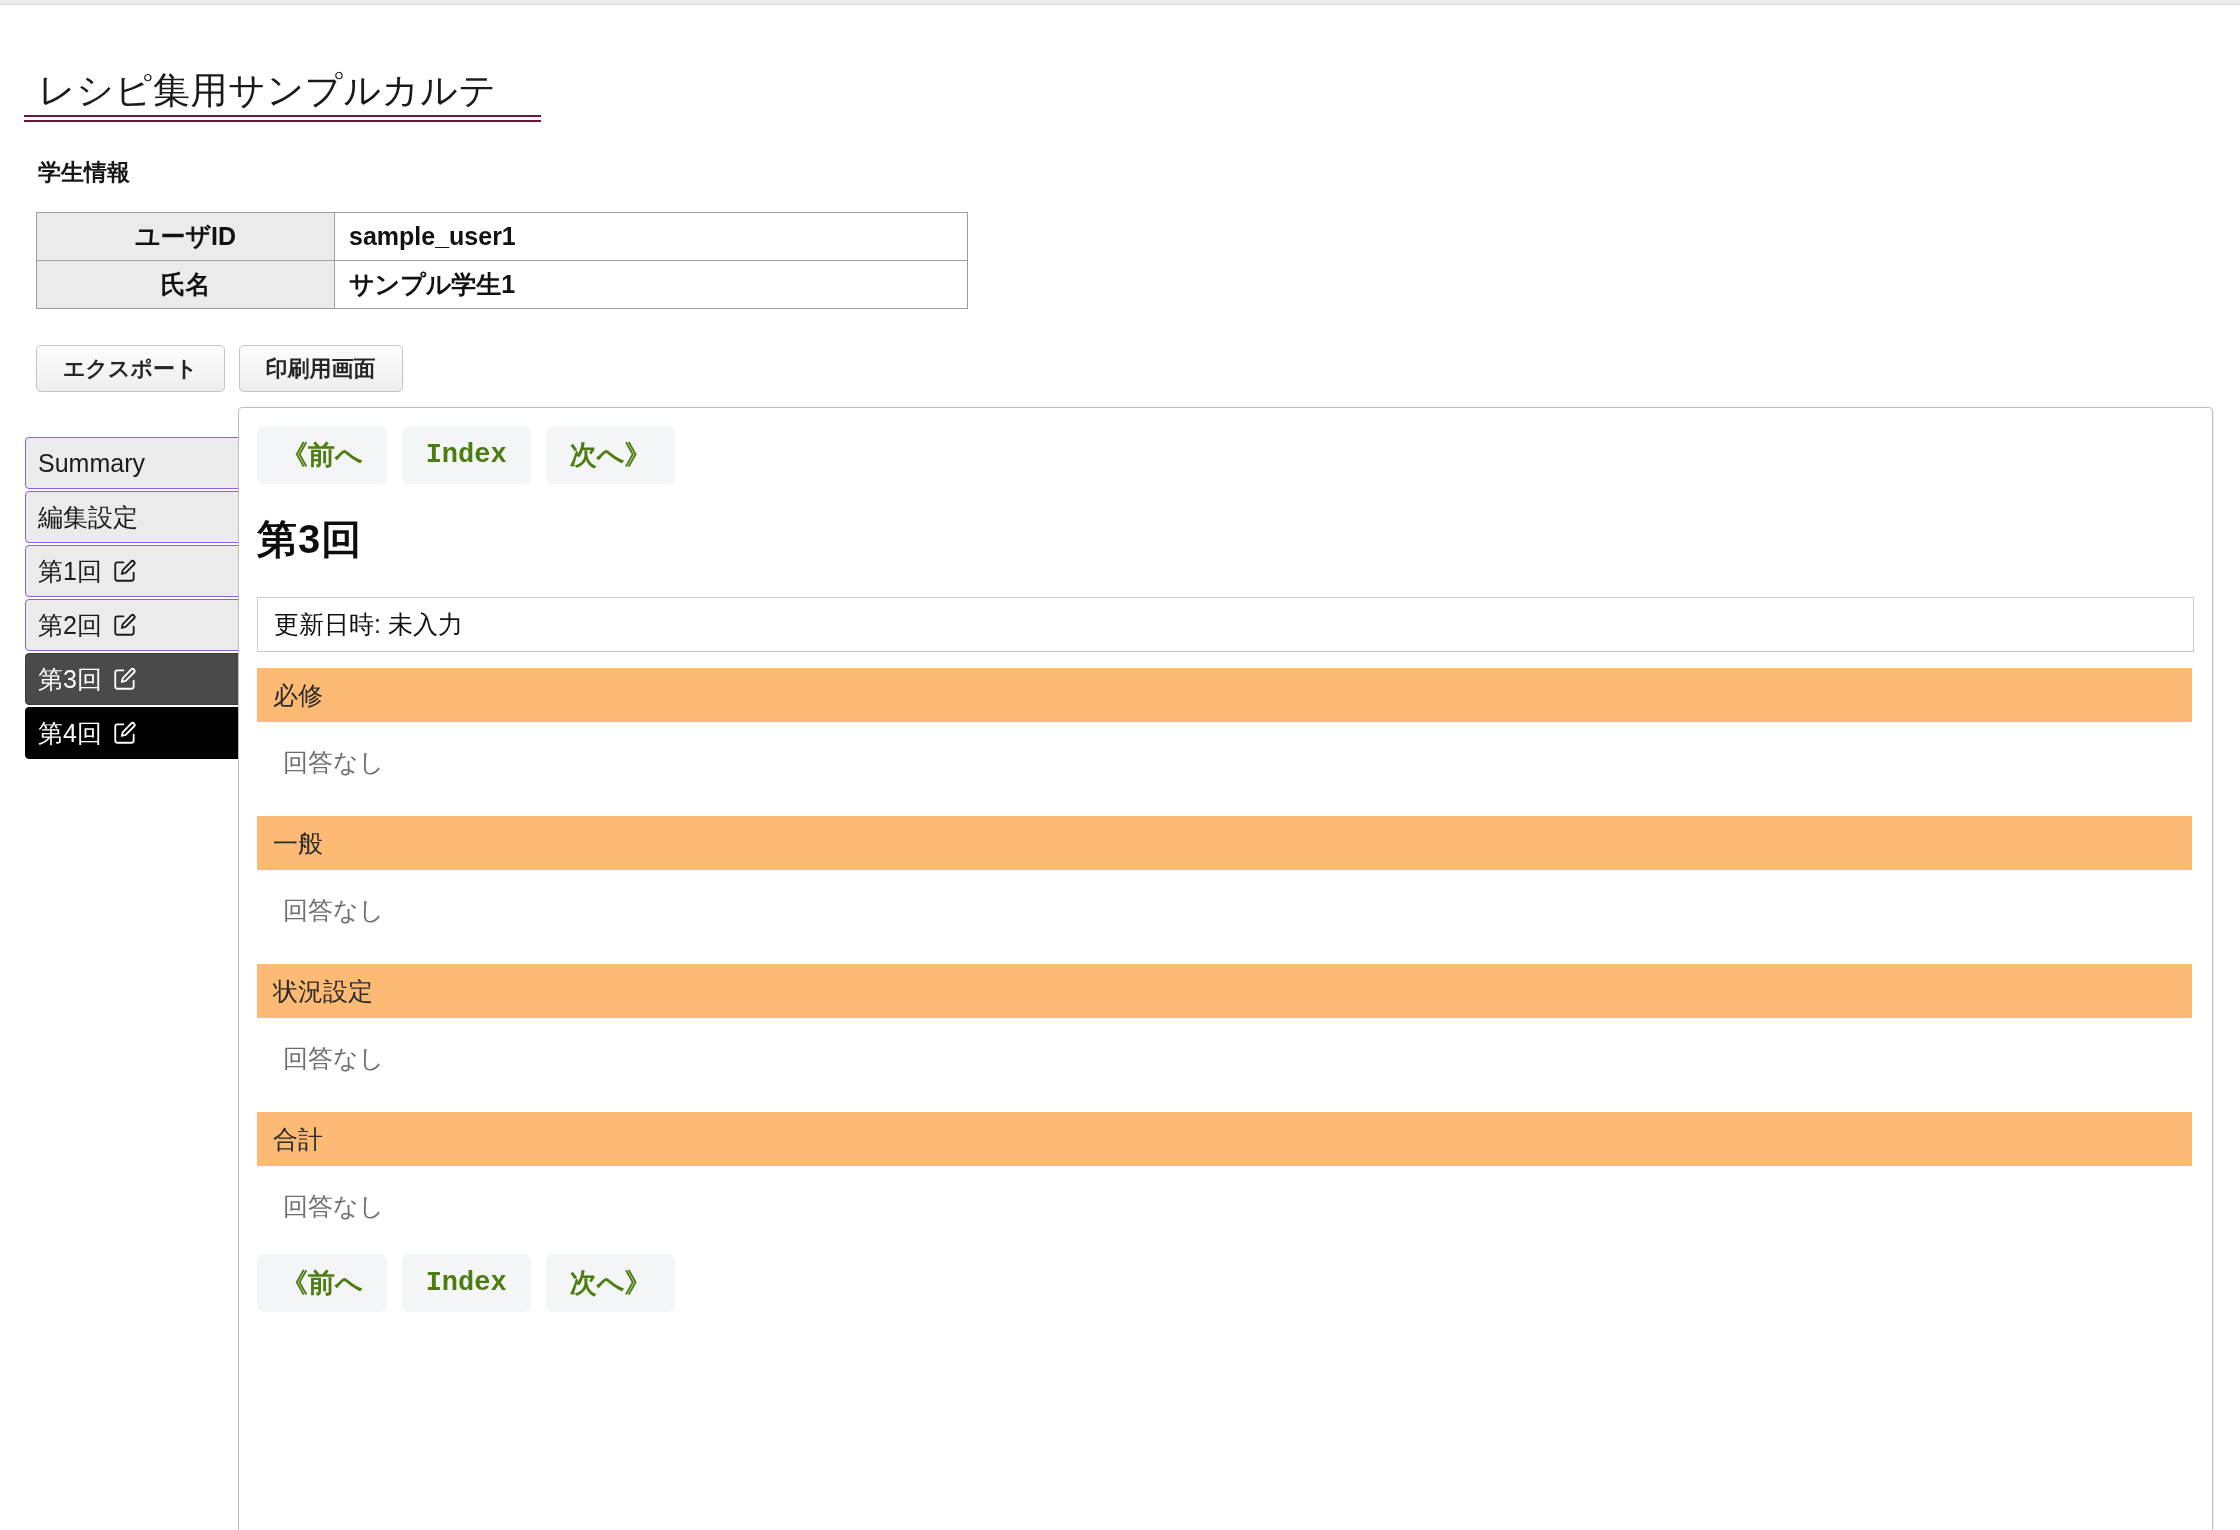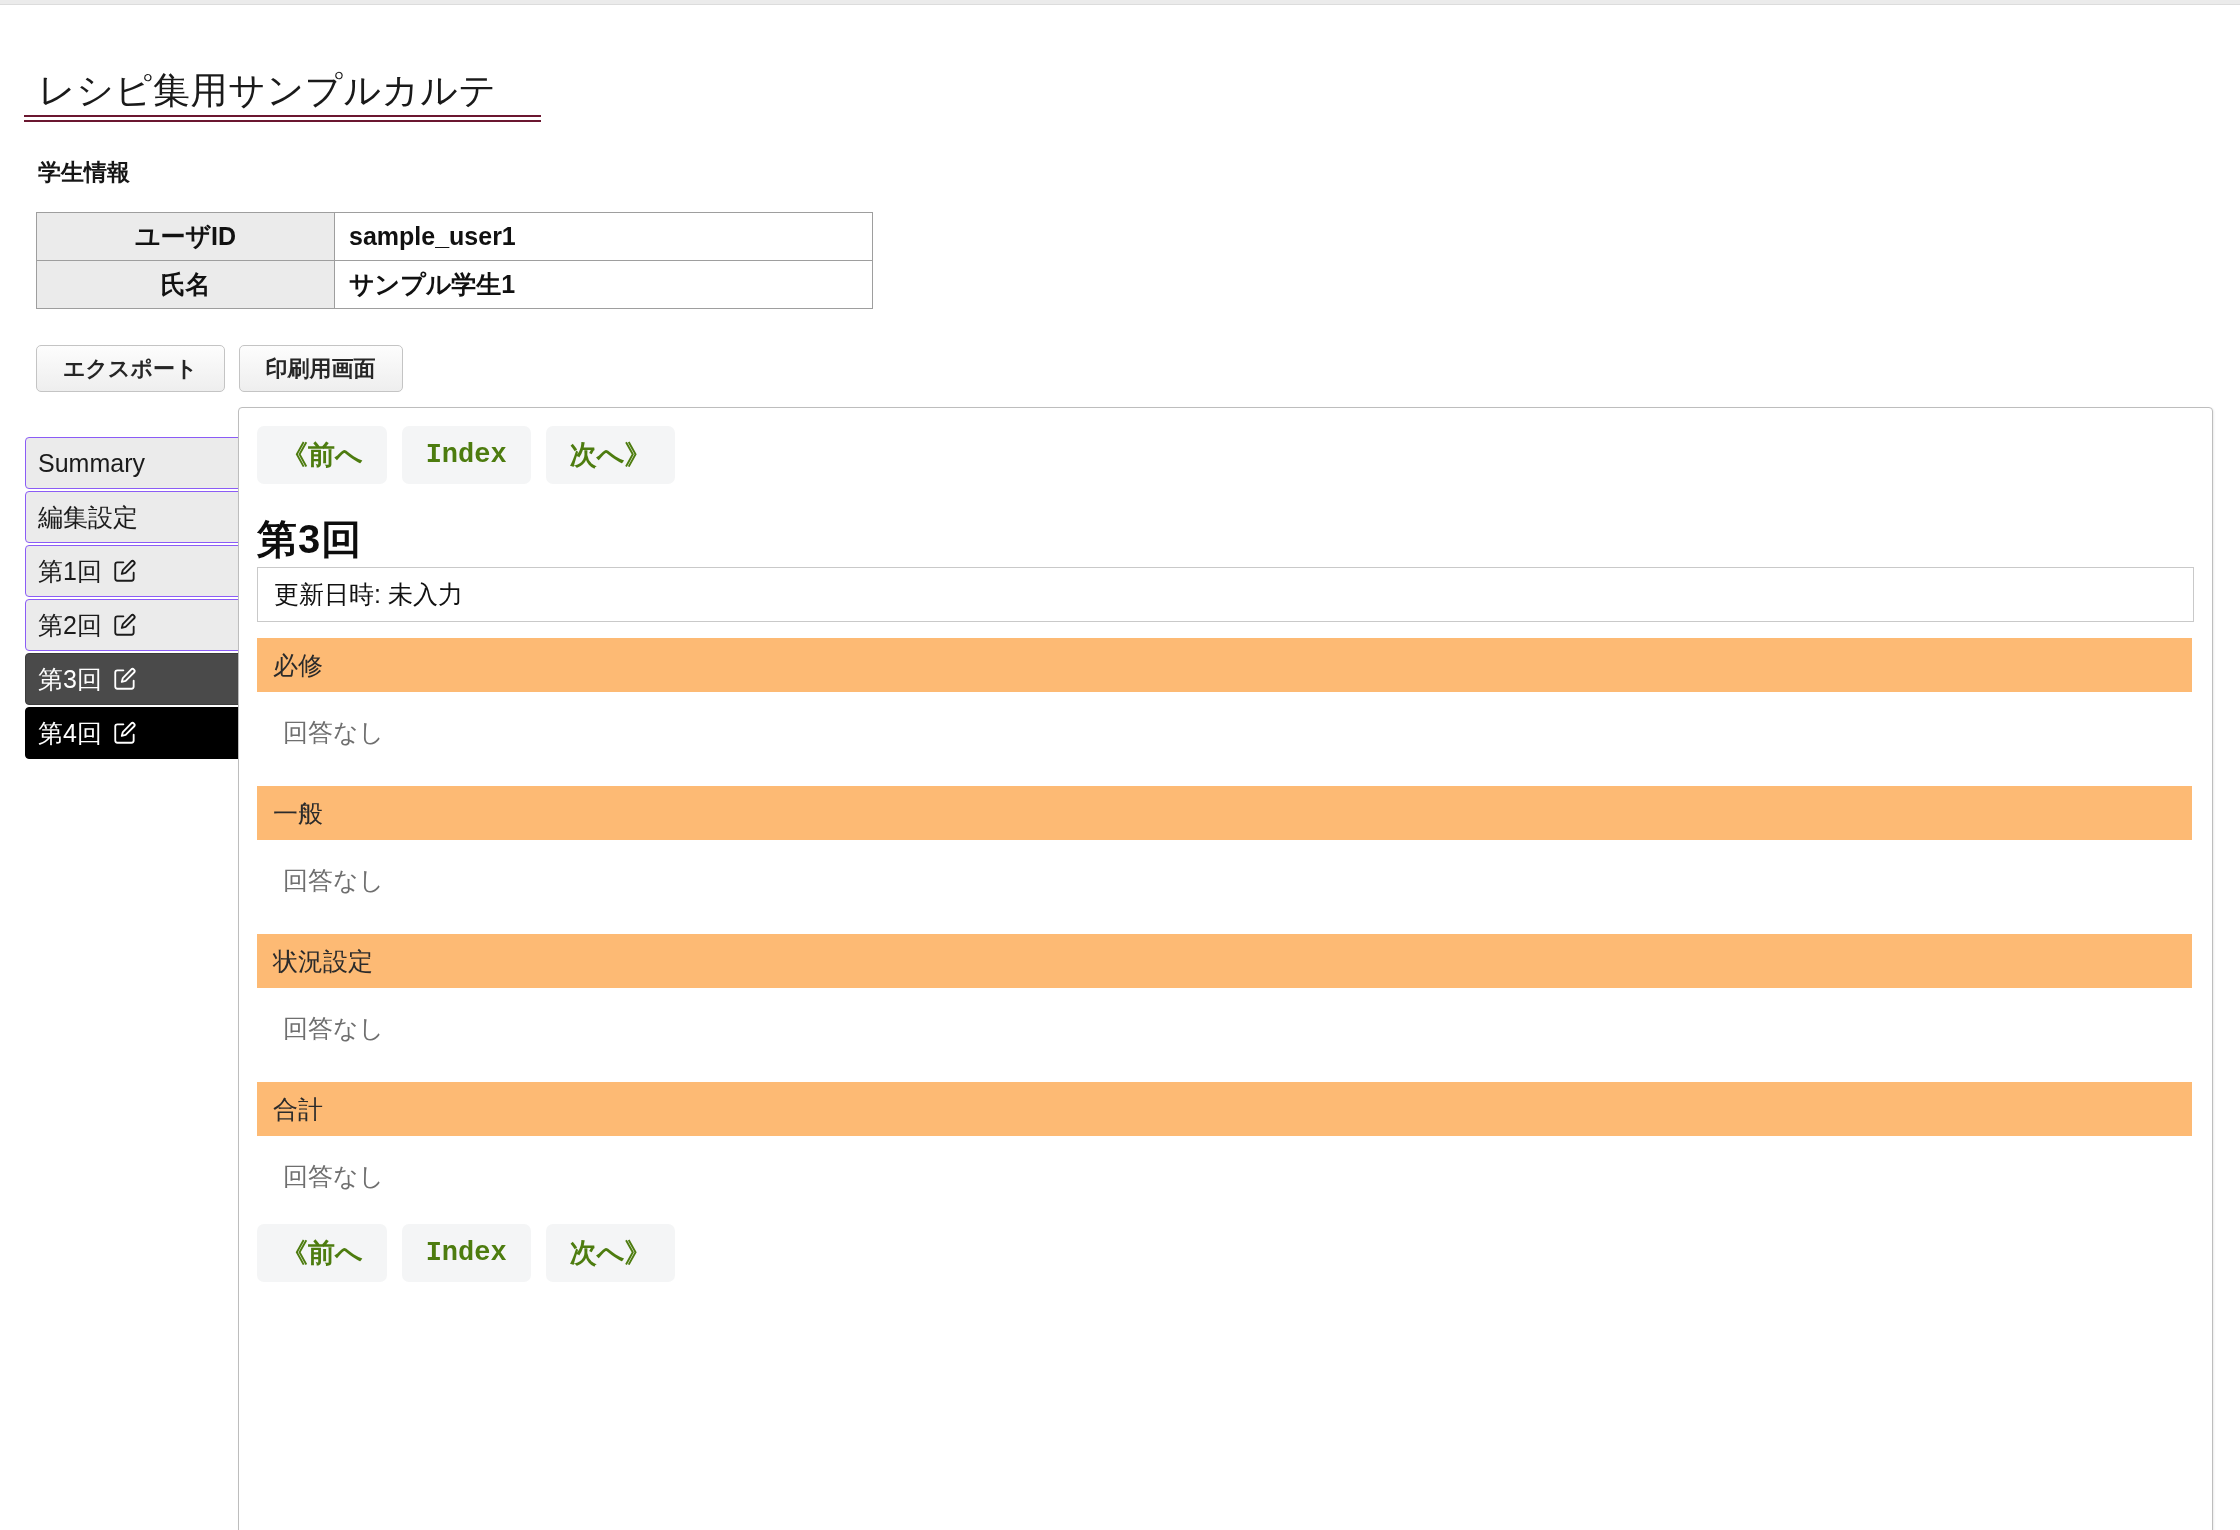--- a/index.html
+++ b/index.html
@@ -65,21 +65,21 @@
     font-size: 23px;
     font-weight: bold;
     color: #161616;
   }
 
   .info-table {
     position: absolute;
     left: 36px;
     top: 207px;
     border-collapse: collapse;
-    width: 837px;
+    width: 932px;
     table-layout: fixed;
   }
   .info-table td {
     border: 1px solid #9e9e9e;
     height: 48px;
     font-size: 25px;
     font-weight: bold;
     color: #111;
     padding: 0 14px;
     vertical-align: middle;
@@ -209,21 +209,21 @@
     color: #0d0d0d;
     letter-spacing: 1px;
   }
   .card-note {
     margin: 14px 0 0 20px;
     font-size: 23px;
     color: #9ba0d8;
   }
 
   .update-box {
-    margin: 0 18px 0 18px;
+    margin: 30px 18px 0 18px;
     height: 55px;
     display: flex;
     align-items: center;
     padding: 0 16px;
     font-size: 25px;
     color: #111;
     background: #ffffff;
     border: 1px solid #c9c9c9;
   }
 

